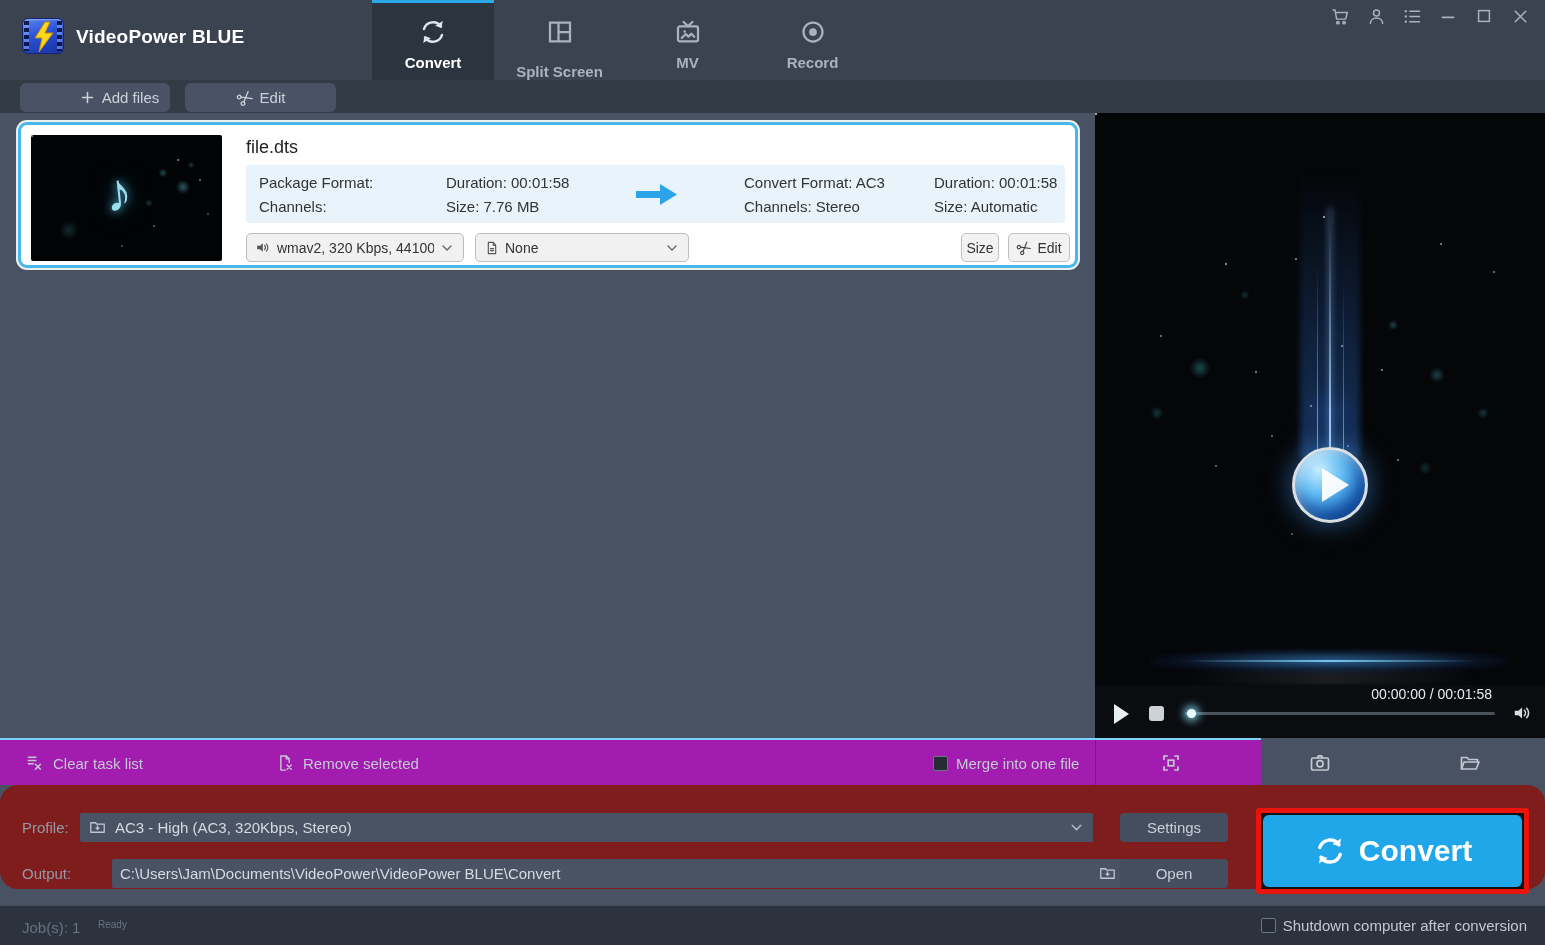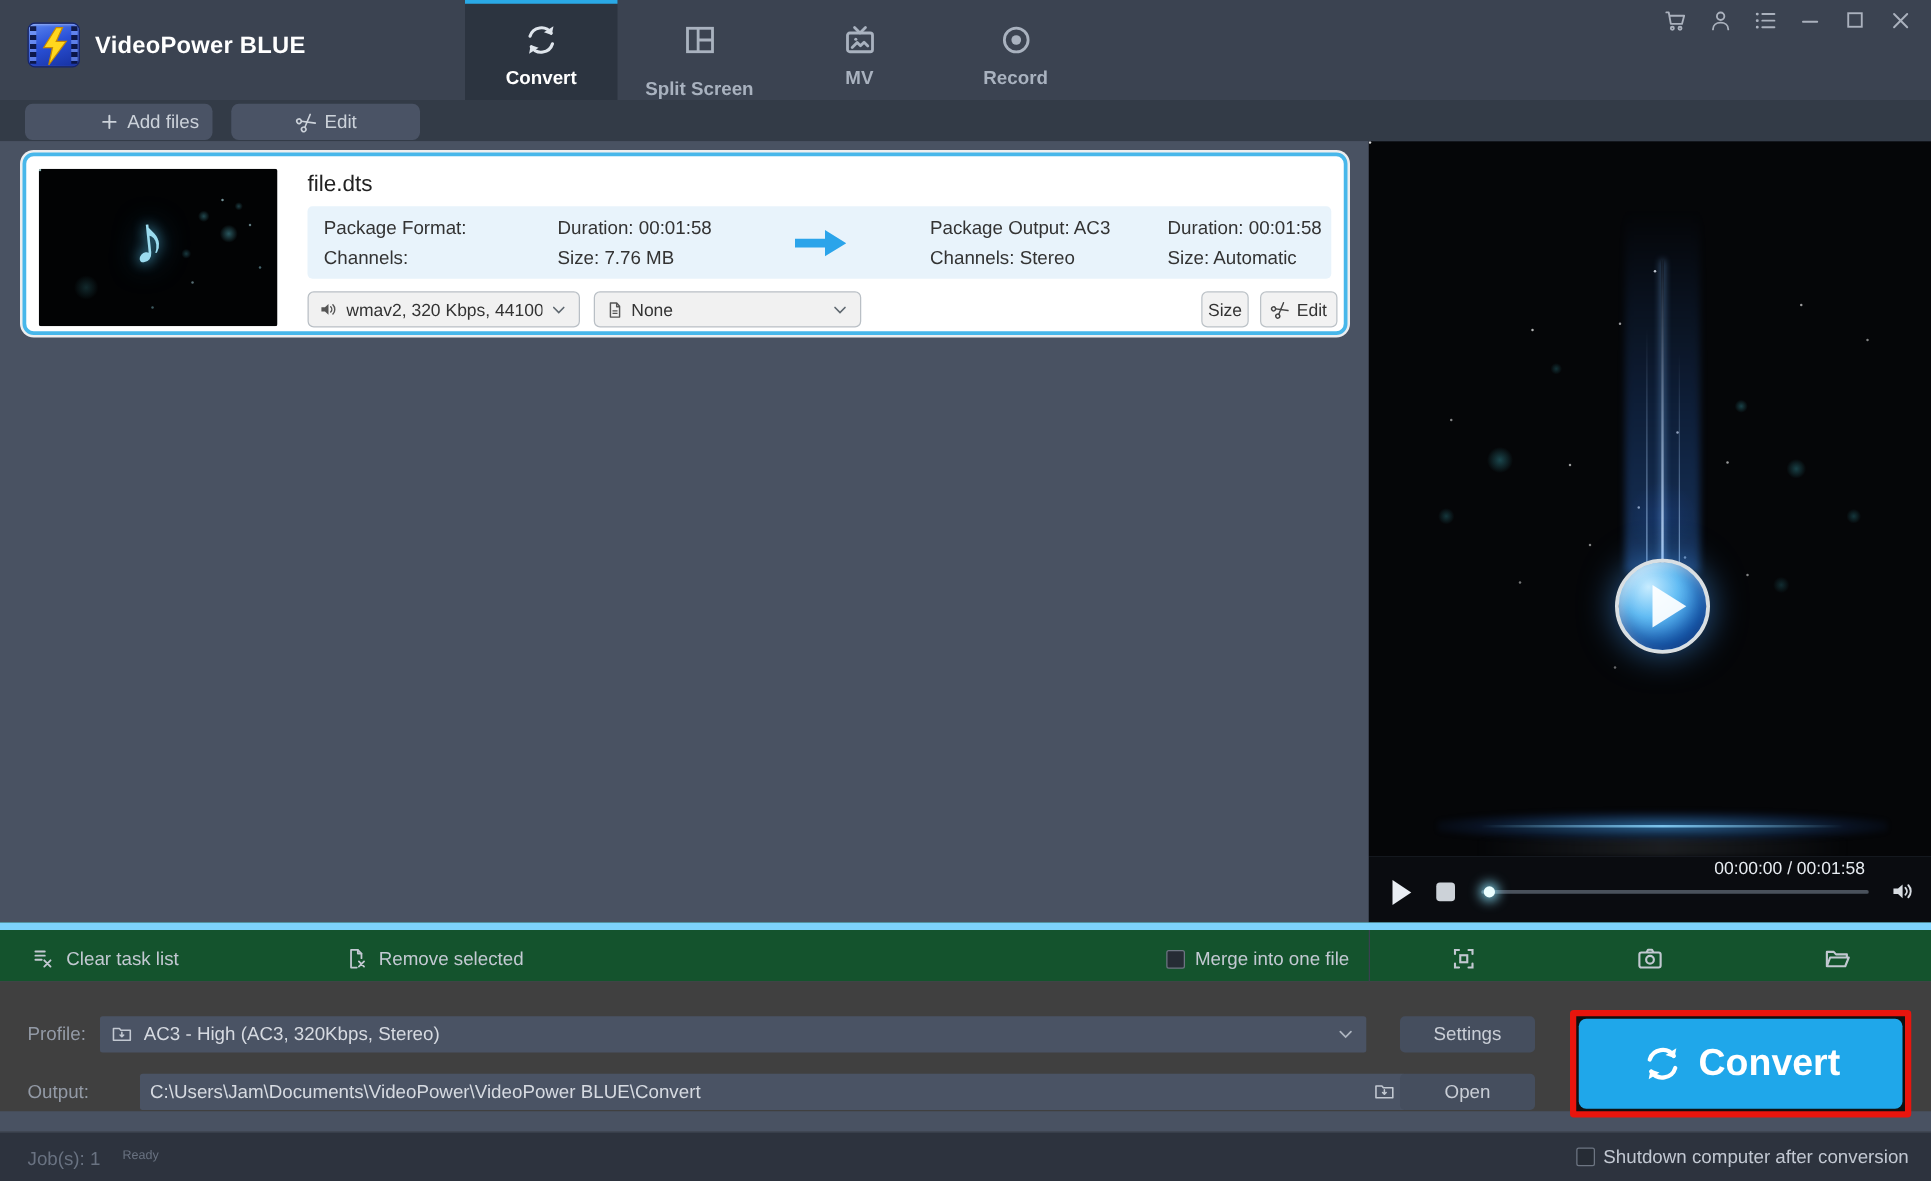--- a/index.html
+++ b/index.html
@@ -115,32 +115,32 @@
   .time-display { position:absolute; right:53px; top:1px; font-size:14px; color:#e7ecf1; }
   .play-btn { position:absolute; left:19px; top:19px; width:0; height:0;
     border-left:15px solid #e9eef3; border-top:10px solid transparent; border-bottom:10px solid transparent; }
   .stop-btn { position:absolute; left:54px; top:21px; width:15px; height:15px; background:#ccd2d8; border-radius:3px; }
   .seek { position:absolute; left:90px; top:27px; width:310px; height:3px; background:#4a525c; border-radius:2px; }
   .seek .knob { position:absolute; left:2px; top:-3px; width:9px; height:9px; border-radius:50%; background:#eaffff;
     box-shadow:0 0 9px 3px rgba(140,230,255,.85); }
   .vol { position:absolute; right:11px; top:17px; color:#d7dce1; }
 
   
-  .bottombar { position:absolute; left:0; top:738px; width:1545px; height:47px; background:#14532d; border-top:6px solid #7dd3fc; }
+  .bottombar { position:absolute; left:0; top:738px; width:1261px; height:47px; background:#a21caf; border-top:2px solid #7dd3fc; }
   .bb-item { position:absolute; top:0; height:46px; display:flex; align-items:center; gap:8px; color:#c3c9d2; font-size:15px; }
   .bb-clear { left:25px; } .bb-remove { left:275px; }
   .bb-merge { left:933px; }
   .checkbox { width:15px; height:15px; background:#262c35; border:1px solid #6d7582; border-radius:2px; }
   .bb-divider { position:absolute; left:1095px; top:0; width:1px; height:46px; background:#3a4150; }
   .bb-right { position:absolute; left:1096px; top:0; width:449px; height:46px; display:flex; align-items:center;
     justify-content:space-around; color:#c2c8d1; }
   .bb-right .bbr { width:26px; height:26px; display:flex; align-items:center; justify-content:center; }
 
   
-  .profile-sec { position:absolute; left:0; top:785px; width:1545px; height:104px; background:#404040; }
+  .profile-sec { position:absolute; left:0; top:785px; width:1545px; height:104px; background:#7f1d1d;border-radius:18px; }
   .ps-label { position:absolute; left:22px; font-size:15px; color:#939aa6; }
   .ps-field { position:absolute; left:80px; width:1013px; height:29px; background:#4a5364; border-radius:2px;
     display:flex; align-items:center; padding:0 8px; gap:8px; color:#d6dae1; font-size:15px; }
   .ps-field .fld-text { flex:1; white-space:nowrap; overflow:hidden; }
   .row-profile { top:28px; } .lbl-profile { top:34px; }
   .row-output { top:74px;margin-left:32px; } .lbl-output { top:80px; }
   .ps-btn { position:absolute; left:1120px; width:108px; height:29px; background:#454e5e; border-radius:4px;
     display:flex; align-items:center; justify-content:center; font-size:15px; color:#c9ced6; }
   .btn-settings { top:28px; } .btn-open { top:74px; }
   .red-frame { position:absolute; left:1256px; top:23px; width:273px; height:86px; border:5px solid #e9150d; border-radius:3px;
@@ -267,21 +267,21 @@
     <div class="file-name">file.dts</div>
 
     <div class="info-box">
       <div class="cell r1 c1">Package Format:</div>
       <div class="cell r2 c1">Channels:</div>
       <div class="cell r1 c2">Duration: 00:01:58</div>
       <div class="cell r2 c2">Size: 7.76 MB</div>
       <svg class="flow-arrow" width="42" height="23" viewBox="0 0 42 23">
         <polygon points="0,8 24,8 24,1 41,11.5 24,22 24,15 0,15" fill="#2ba4ea"></polygon>
       </svg>
-      <div class="cell r1 c3">Package Output: AC3</div>
+      <div class="cell r1 c3">Convert Format: AC3</div>
       <div class="cell r2 c3">Channels: Stereo</div>
       <div class="cell r1 c4">Duration: 00:01:58</div>
       <div class="cell r2 c4">Size: Automatic</div>
     </div>
 
     <div class="card-dd dd-audio">
       <svg width="17" height="17" viewBox="0 0 24 24">
         <polygon points="3,9.5 7,9.5 11,6 11,18 7,14.5 3,14.5" fill="#555"></polygon>
         <path d="M13.5 9a4.3 4.3 0 0 1 0 6M16 6.8a7.5 7.5 0 0 1 0 10.4" fill="none" stroke="#555" stroke-width="1.6" stroke-linecap="round"></path>
       </svg>

